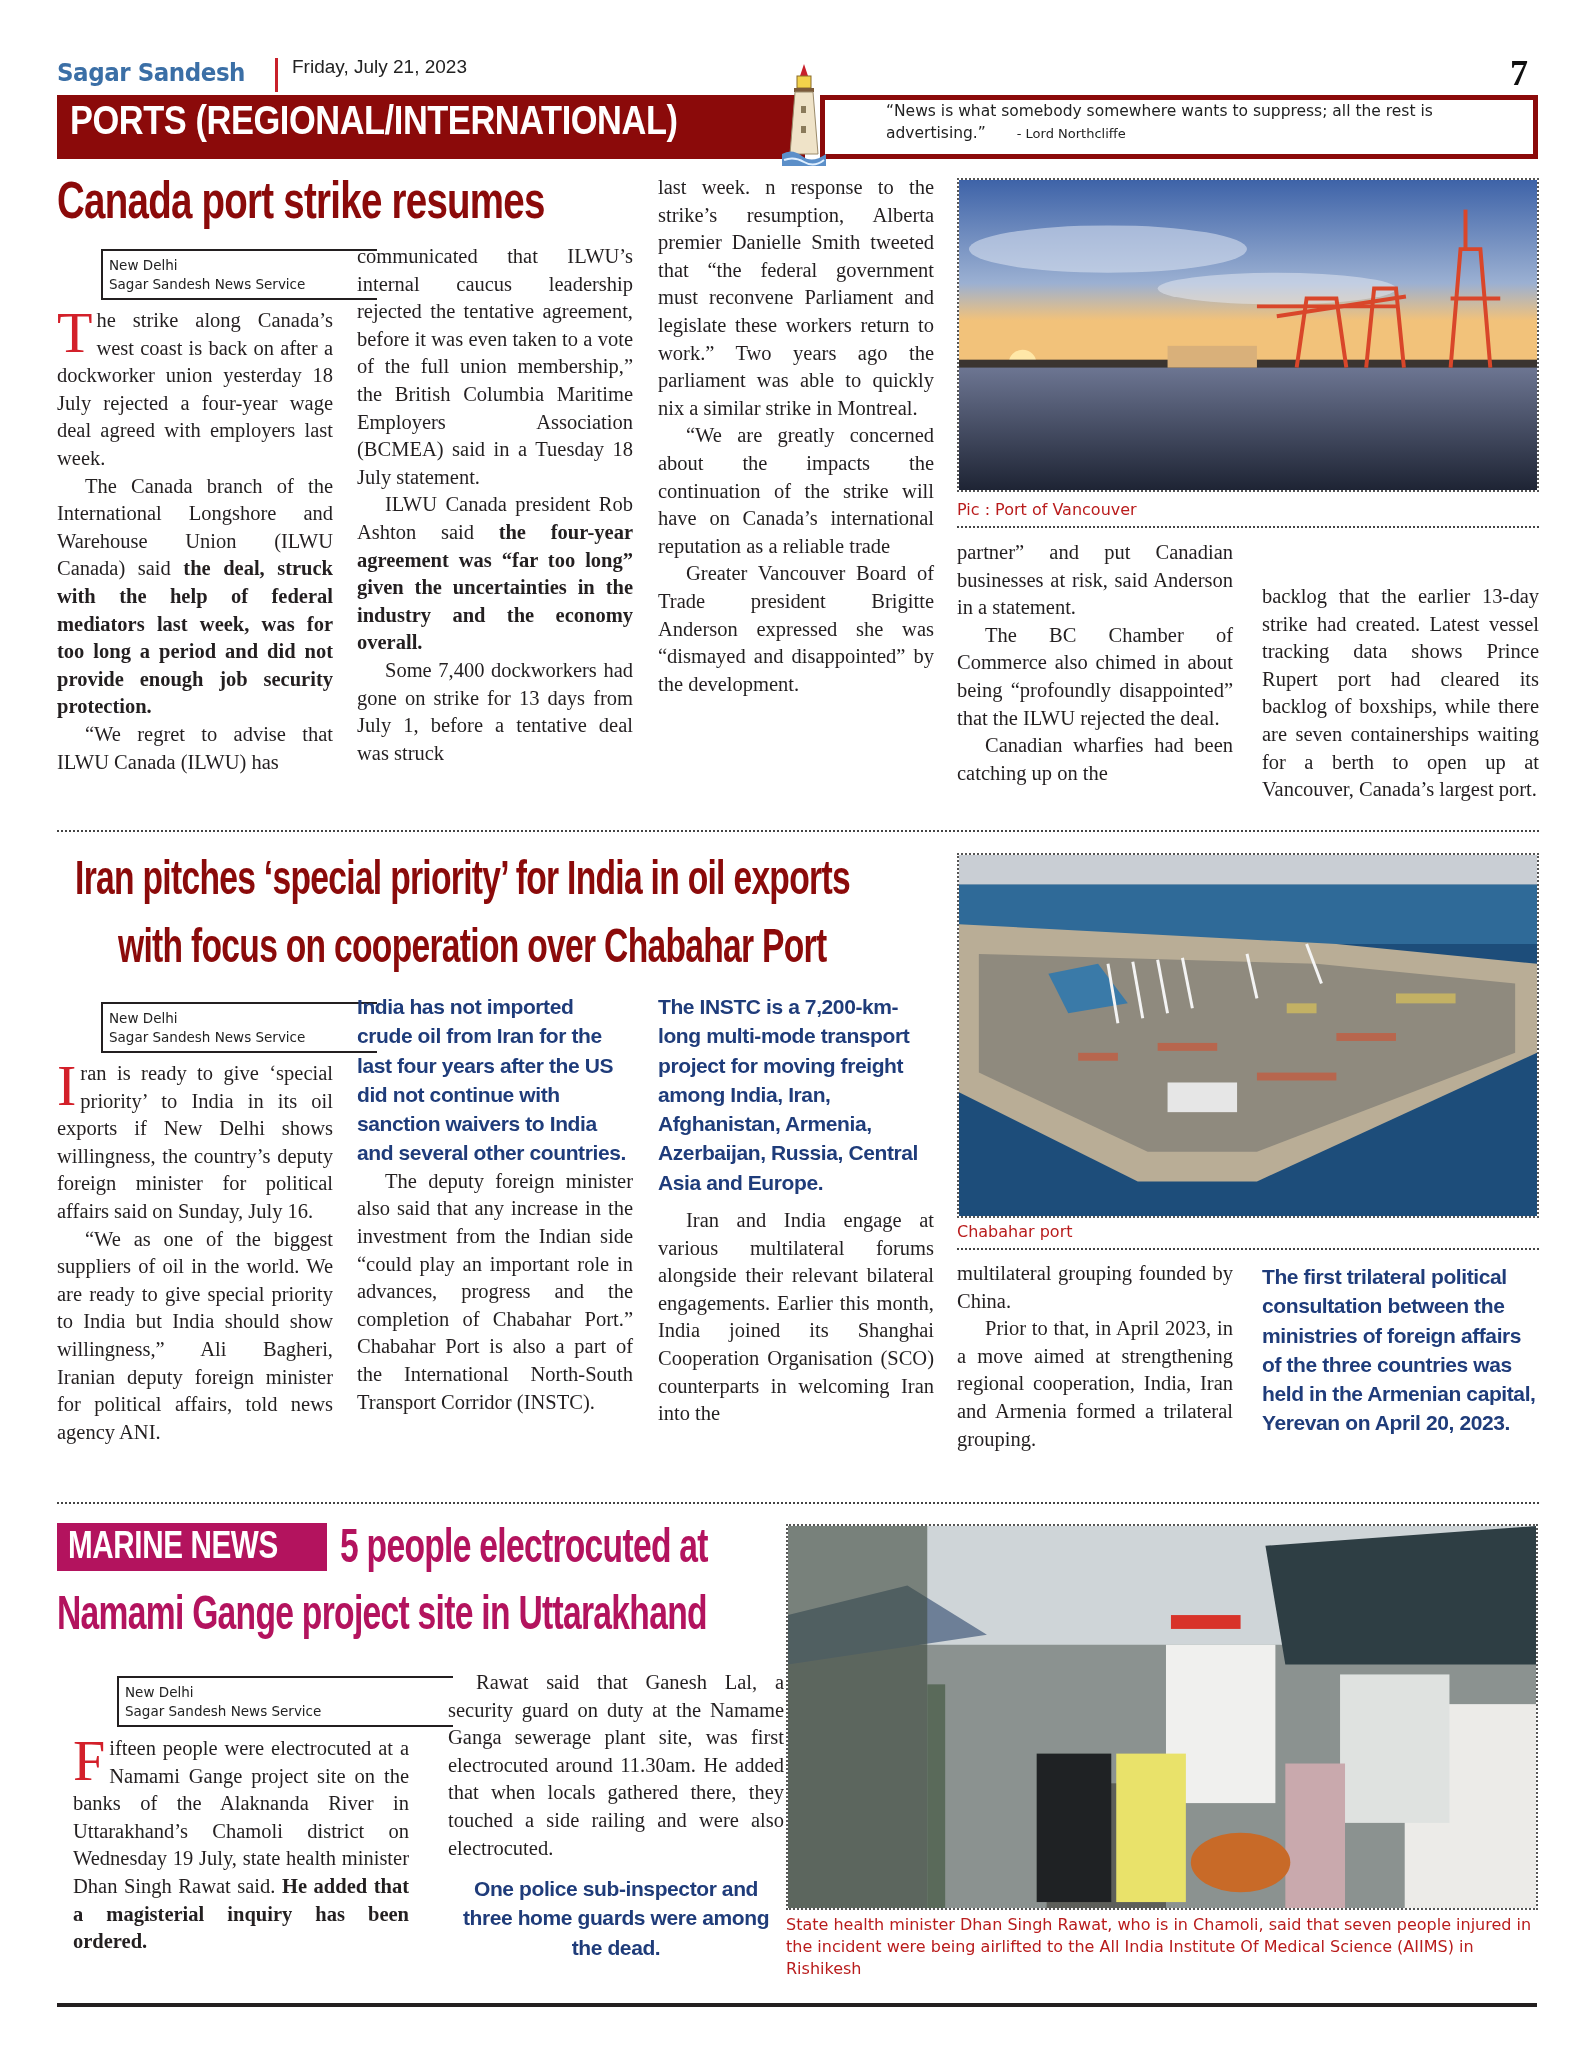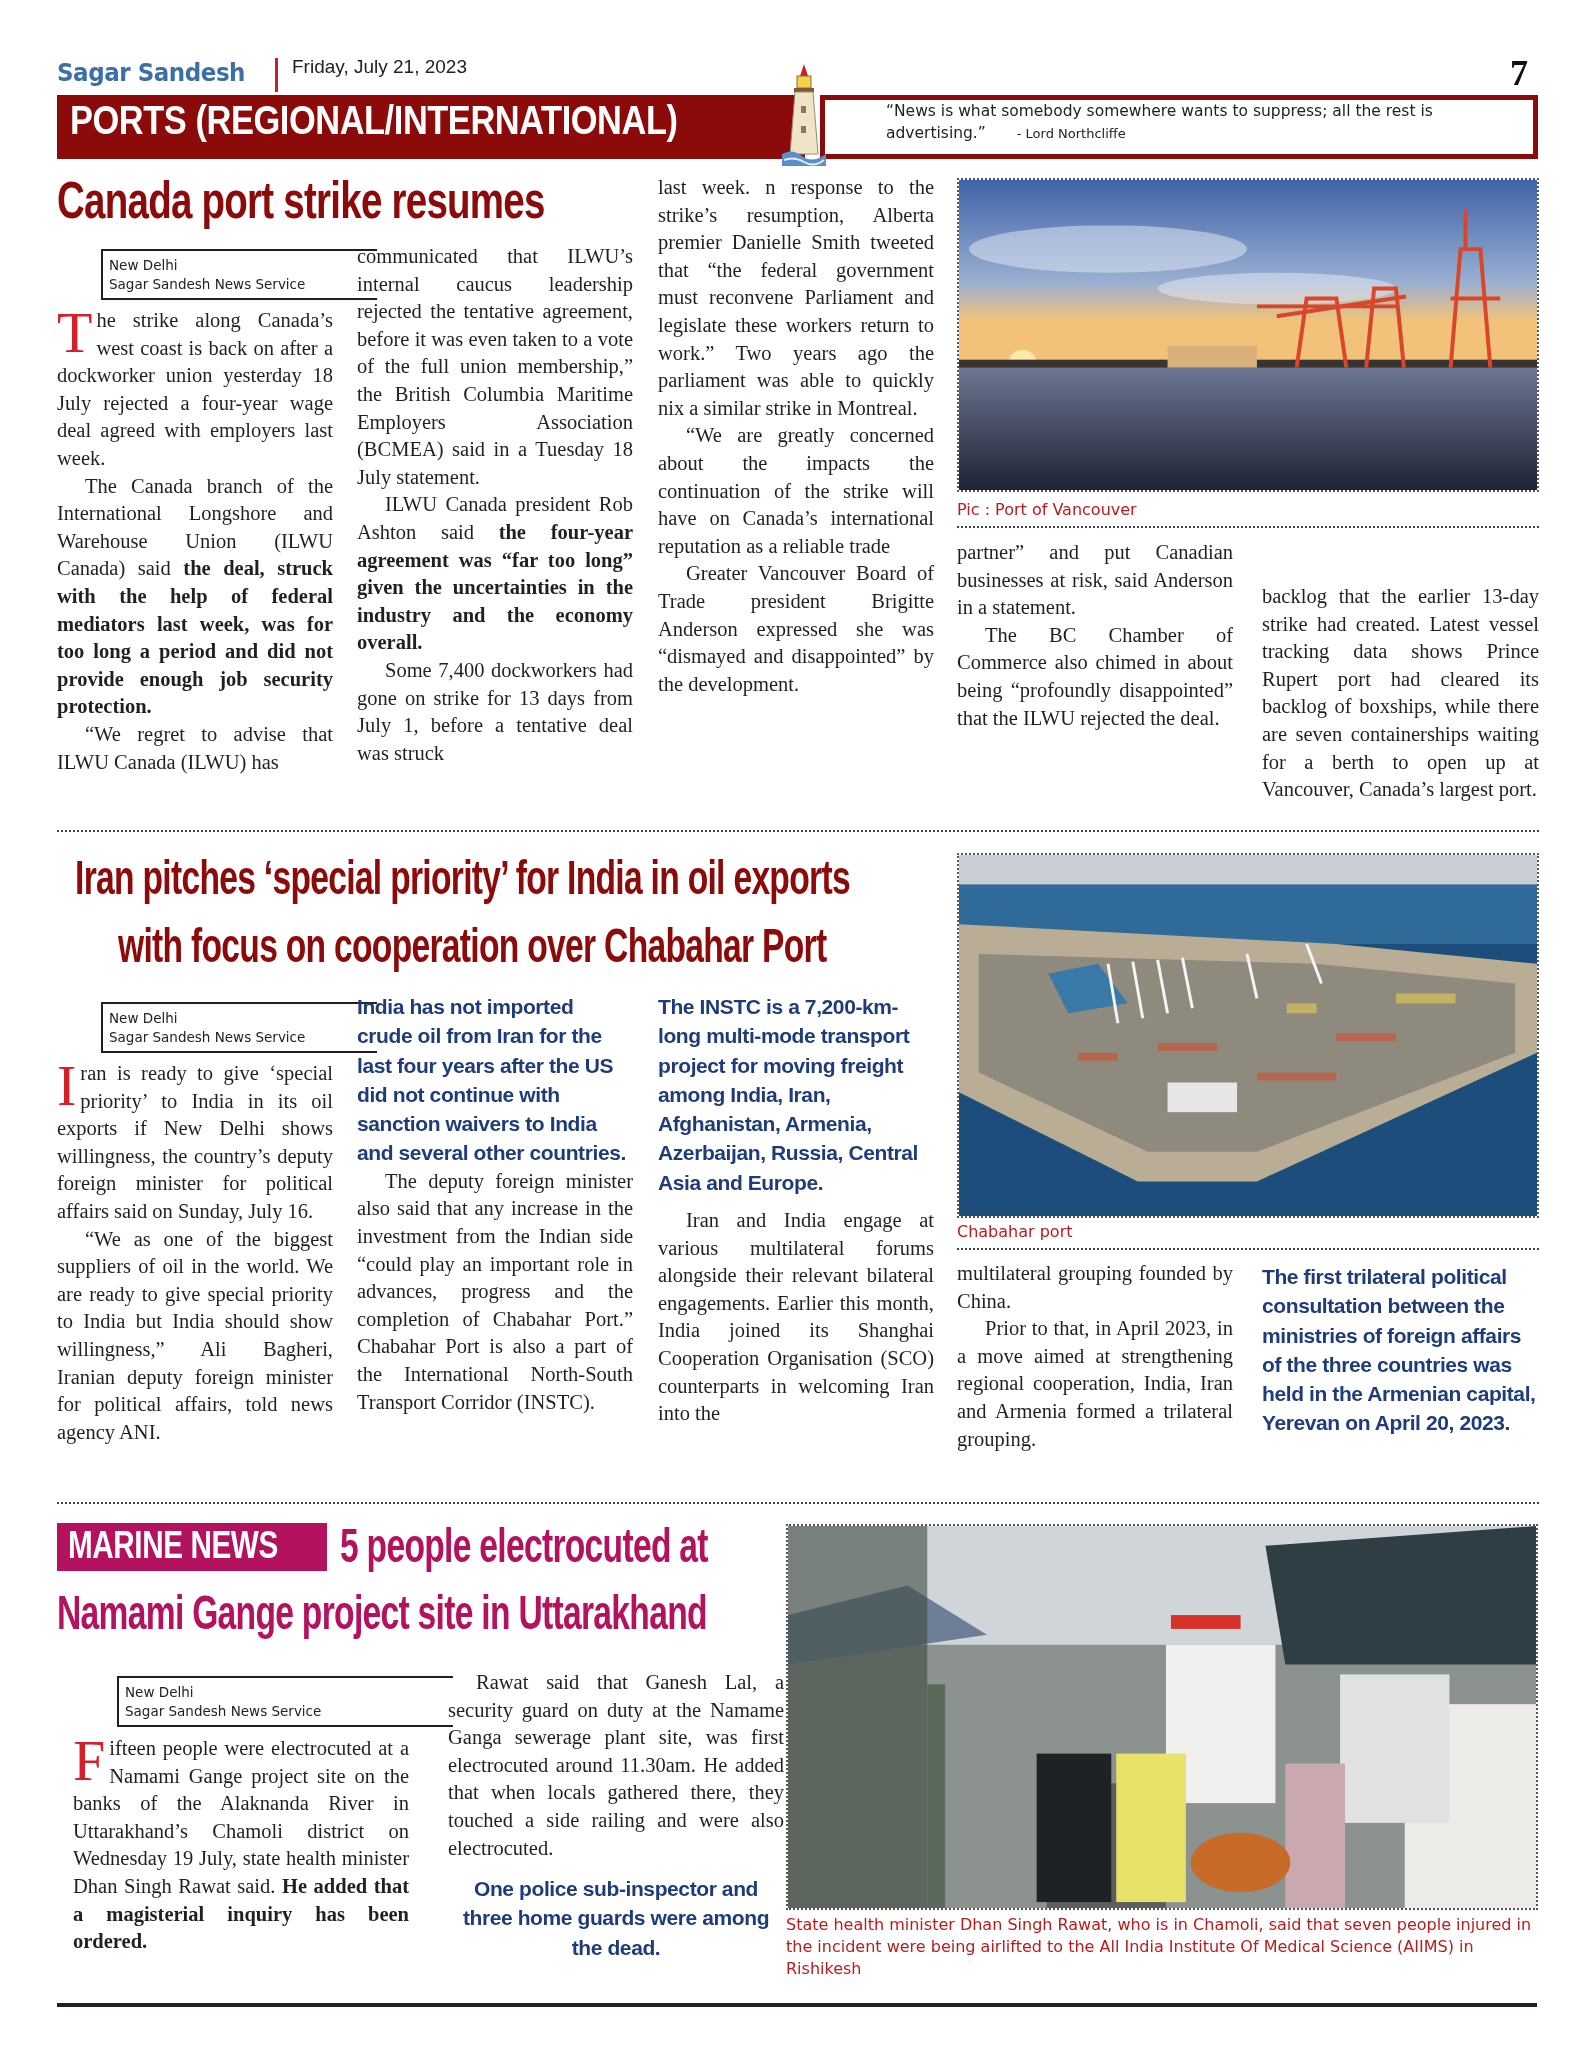--- a/index.html
+++ b/index.html
@@ -139,20 +139,21 @@
       <path d="M495,120 L545,120"></path>
     </g>
   </svg>
 </div>
 <div class="abs caption" style="left:957px; top:499px; width:582px;">Pic : Port of Vancouver</div>
 <div class="abs dotted" style="left:957px; top:526px; width:582px;"></div>
 
 <div class="abs col" style="left:957px; top:539px; width:276px;">
   <p>partner” and put Canadian businesses at risk, said Anderson in a statement.</p>
   <p class="ind">The BC Chamber of Commerce also chimed in about being “profoundly disappointed” that the ILWU rejected the deal.</p>
+  <p class="ind">Canadian wharfies had been catching up on the</p>
 </div>
 
 <div class="abs col" style="left:1262px; top:539px; width:277px;margin-top:44px;">
   <p>backlog that the earlier 13-day strike had created. Latest vessel tracking data shows Prince Rupert port had cleared its backlog of boxships, while there are seven containerships waiting for a berth to open up at Vancouver, Canada’s largest port.</p>
 </div>
 
 <div class="abs dotted" style="left:57px; top:830px; width:1482px;"></div>
 
 <div class="abs headline h2a">Iran pitches ‘special priority’ for India in oil exports</div>
 <div class="abs headline h2b">with focus on cooperation over Chabahar Port</div>

